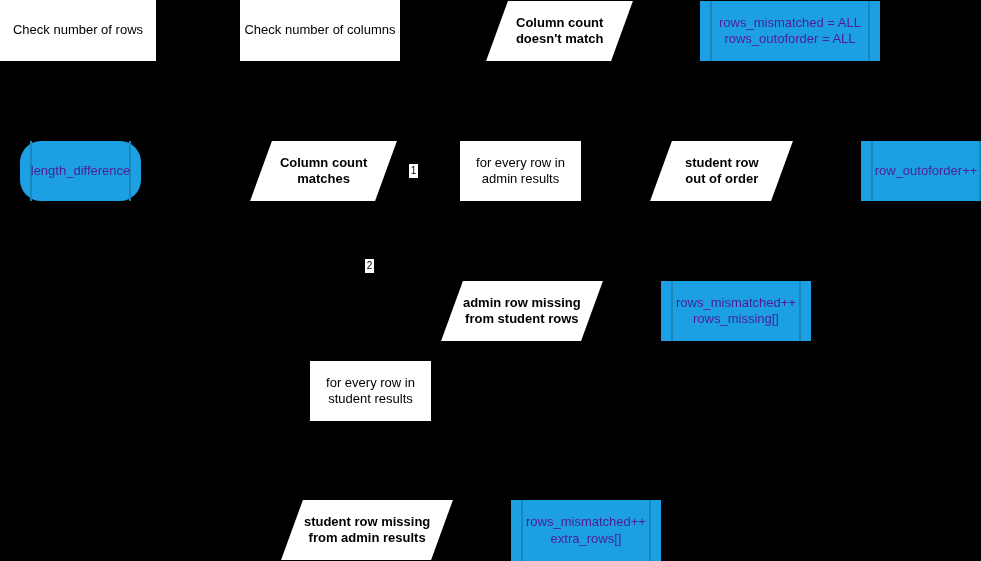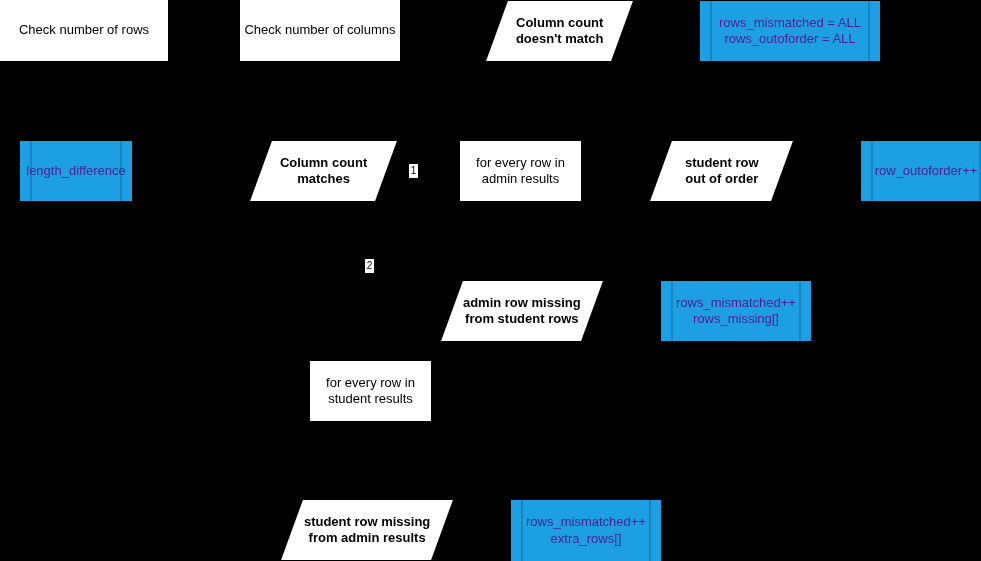--- a/index.html
+++ b/index.html
@@ -84,41 +84,41 @@
     display: flex;
     align-items: center;
     justify-content: center;
   }
 </style>
 </head>
 <body>
 
 <div id="canvas">
 
-  <div class="node rect" style="left:0px; top:0px; width:168px; height:61px;">
+  <div class="node rect" style="left:0px; top:0px; width:156px; height:61px;">
     <span>Check number of rows</span>
   </div>
 
   <div class="node rect" style="left:240px; top:0px; width:160px; height:61px;justify-content:center;">
     <span>Check number of columns</span>
   </div>
 
   <div class="node para" style="left:497px; top:1px; width:125px; height:60px;">
     <span class="para-txt">Column count
 doesn't match</span>
   </div>
 
   <div class="node blue" style="left:700px; top:1px; width:180px; height:60px;">
     <span class="bar left"></span>
     <span class="bar right"></span>
     <span class="blue-txt">rows_mismatched = ALL
 rows_outoforder = ALL</span>
   </div>
 
-  <div class="node blue" style="left:20px; top:141px; width:112px; height:60px;">
+  <div class="node blue" style="left:20px; top:141px; width:121px; height:60px;border-radius:21px;">
     <span class="bar left"></span>
     <span class="bar right"></span>
     <span class="blue-txt">length_difference</span>
   </div>
 
   <div class="node para" style="left:261px; top:141px; width:125px; height:60px;">
     <span class="para-txt">Column count
 matches</span>
   </div>
 

